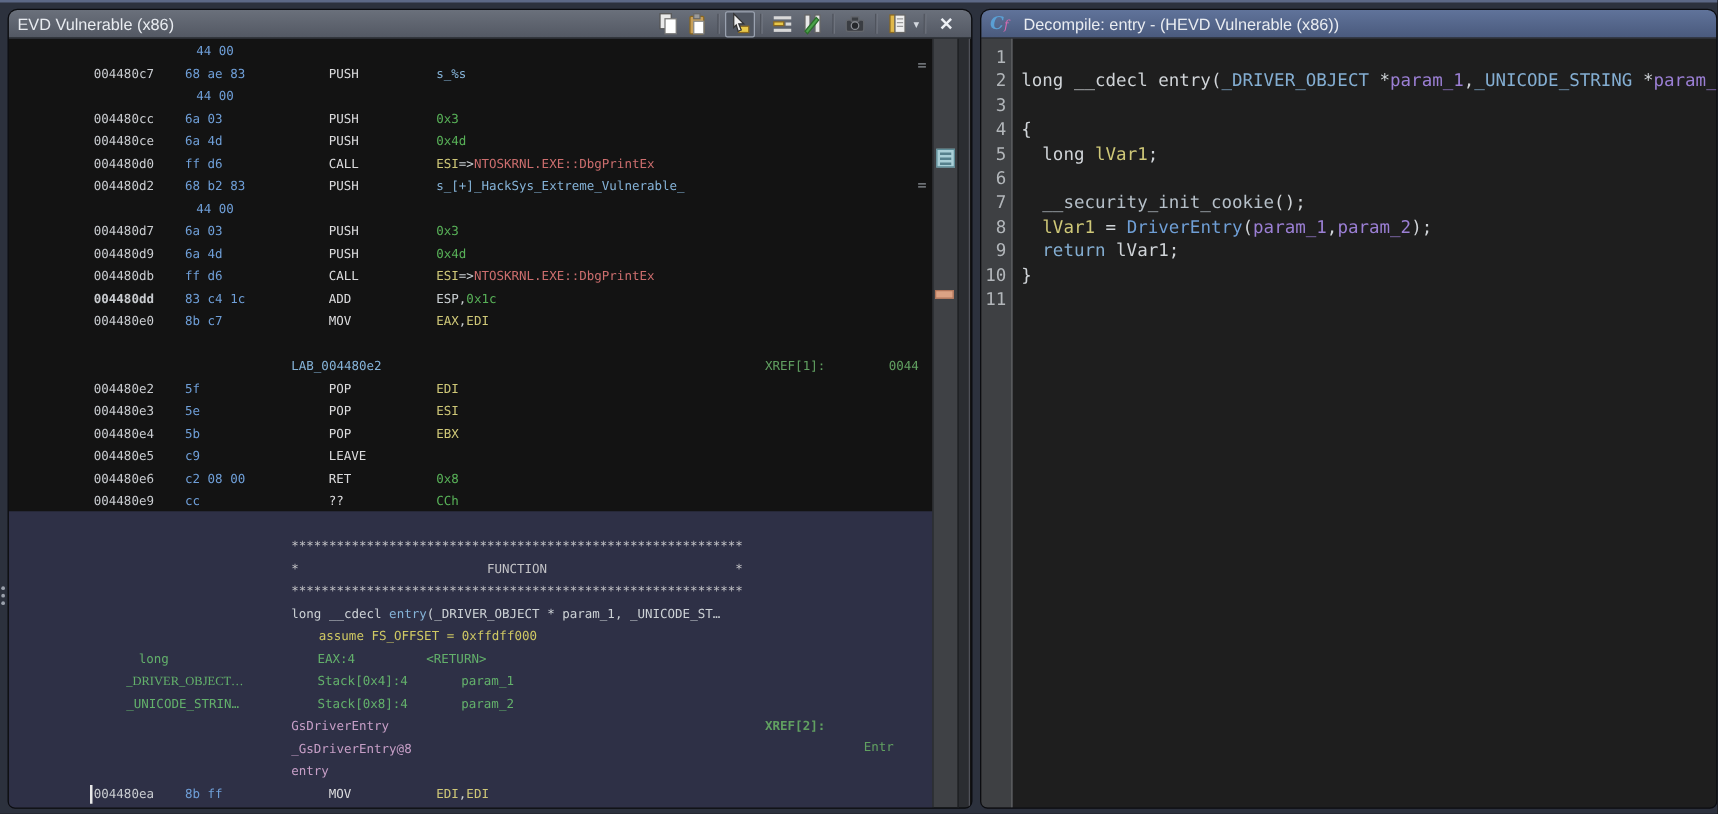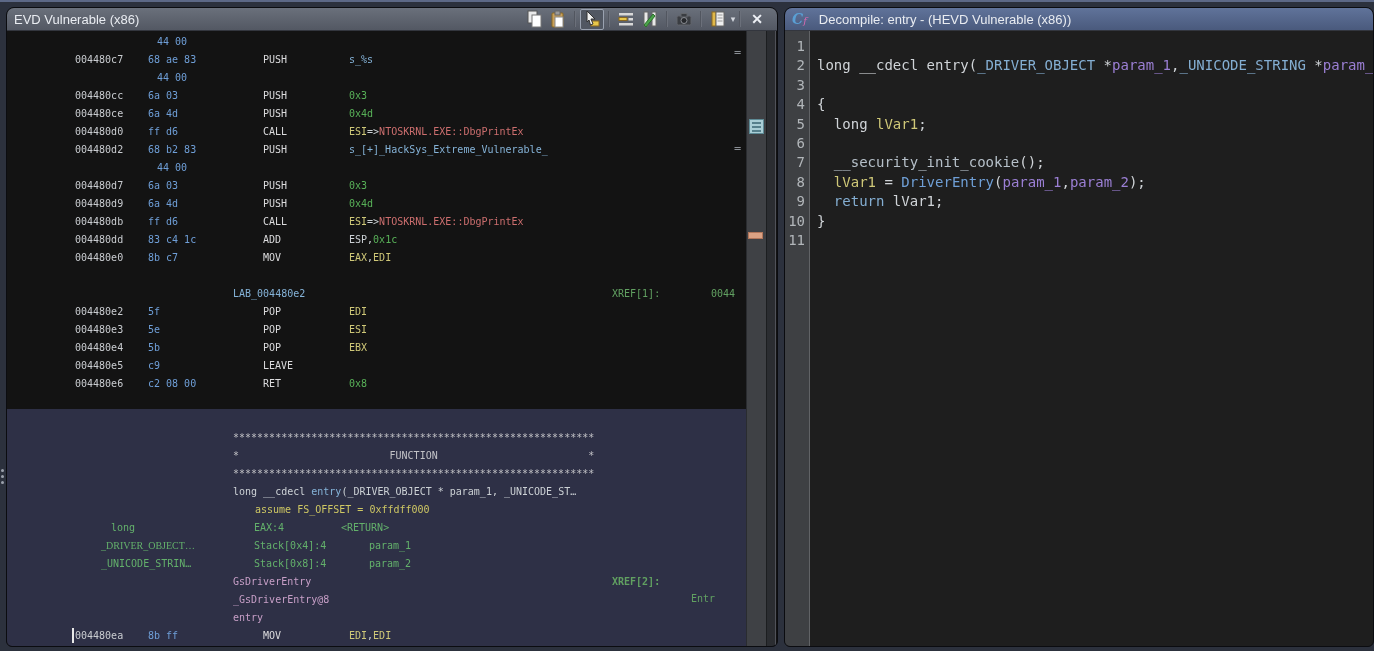--- a/index.html
+++ b/index.html
@@ -196,21 +196,21 @@
           <span class="grp" style="left: 256px;"><span class="m">PUSH</span></span>
           <span class="grp" style="left: 342px;"><span class="s">0x4d</span></span>
         </div>
         <div class="lrow" style="top: 182px;">
           <span class="grp" style="left: 68px;"><span class="a">004480db</span></span>
           <span class="grp" style="left: 141px;"><span class="b">ff d6</span></span>
           <span class="grp" style="left: 256px;"><span class="m">CALL</span></span>
           <span class="grp" style="left: 342px;"><span class="r">ESI</span><span class="o">=&gt;</span><span class="e">NTOSKRNL.EXE::DbgPrintEx</span></span>
         </div>
         <div class="lrow" style="top: 200px;">
-          <span class="grp" style="left: 68px;"><span class="a">004480dd</span></span>
+          <span class="grp" style="left: 68px; font-weight: bold;"><span class="a">004480dd</span></span>
           <span class="grp" style="left: 141px;"><span class="b">83 c4 1c</span></span>
           <span class="grp" style="left: 256px;"><span class="m">ADD</span></span>
           <span class="grp" style="left: 342px;"><span class="o">ESP,</span><span class="s">0x1c</span></span>
         </div>
         <div class="lrow" style="top: 218px;">
           <span class="grp" style="left: 68px;"><span class="a">004480e0</span></span>
           <span class="grp" style="left: 141px;"><span class="b">8b c7</span></span>
           <span class="grp" style="left: 256px;"><span class="m">MOV</span></span>
           <span class="grp" style="left: 342px;"><span class="r">EAX</span><span class="o">,</span><span class="r">EDI</span></span>
         </div>
@@ -241,20 +241,26 @@
         <div class="lrow" style="top: 326px;">
           <span class="grp" style="left: 68px;"><span class="a">004480e5</span></span>
           <span class="grp" style="left: 141px;"><span class="b">c9</span></span>
           <span class="grp" style="left: 256px;"><span class="m">LEAVE</span></span>
         </div>
         <div class="lrow" style="top: 344px;">
           <span class="grp" style="left: 68px;"><span class="a">004480e6</span></span>
           <span class="grp" style="left: 141px;"><span class="b">c2 08 00</span></span>
           <span class="grp" style="left: 256px;"><span class="m">RET</span></span>
           <span class="grp" style="left: 342px;"><span class="s">0x8</span></span>
+        </div>
+        <div class="lrow" style="top: 362px;">
+          <span class="grp" style="left: 68px;"><span class="a">004480e9</span></span>
+          <span class="grp" style="left: 141px;"><span class="b">cc</span></span>
+          <span class="grp" style="left: 256px;"><span class="m">??</span></span>
+          <span class="grp" style="left: 342px;"><span class="s">CCh</span></span>
         </div>
         <div class="lrow" style="top: 380px;"></div>
         <div class="lrow" style="top: 398px;">
           <span class="grp" style="left: 226px;"><span class="c">************************************************************</span></span>
         </div>
         <div class="lrow" style="top: 416px;">
           <span class="grp" style="left: 226px;"><span class="c">*                         FUNCTION                         *</span></span>
         </div>
         <div class="lrow" style="top: 434px;">
           <span class="grp" style="left: 226px;"><span class="c">************************************************************</span></span>

